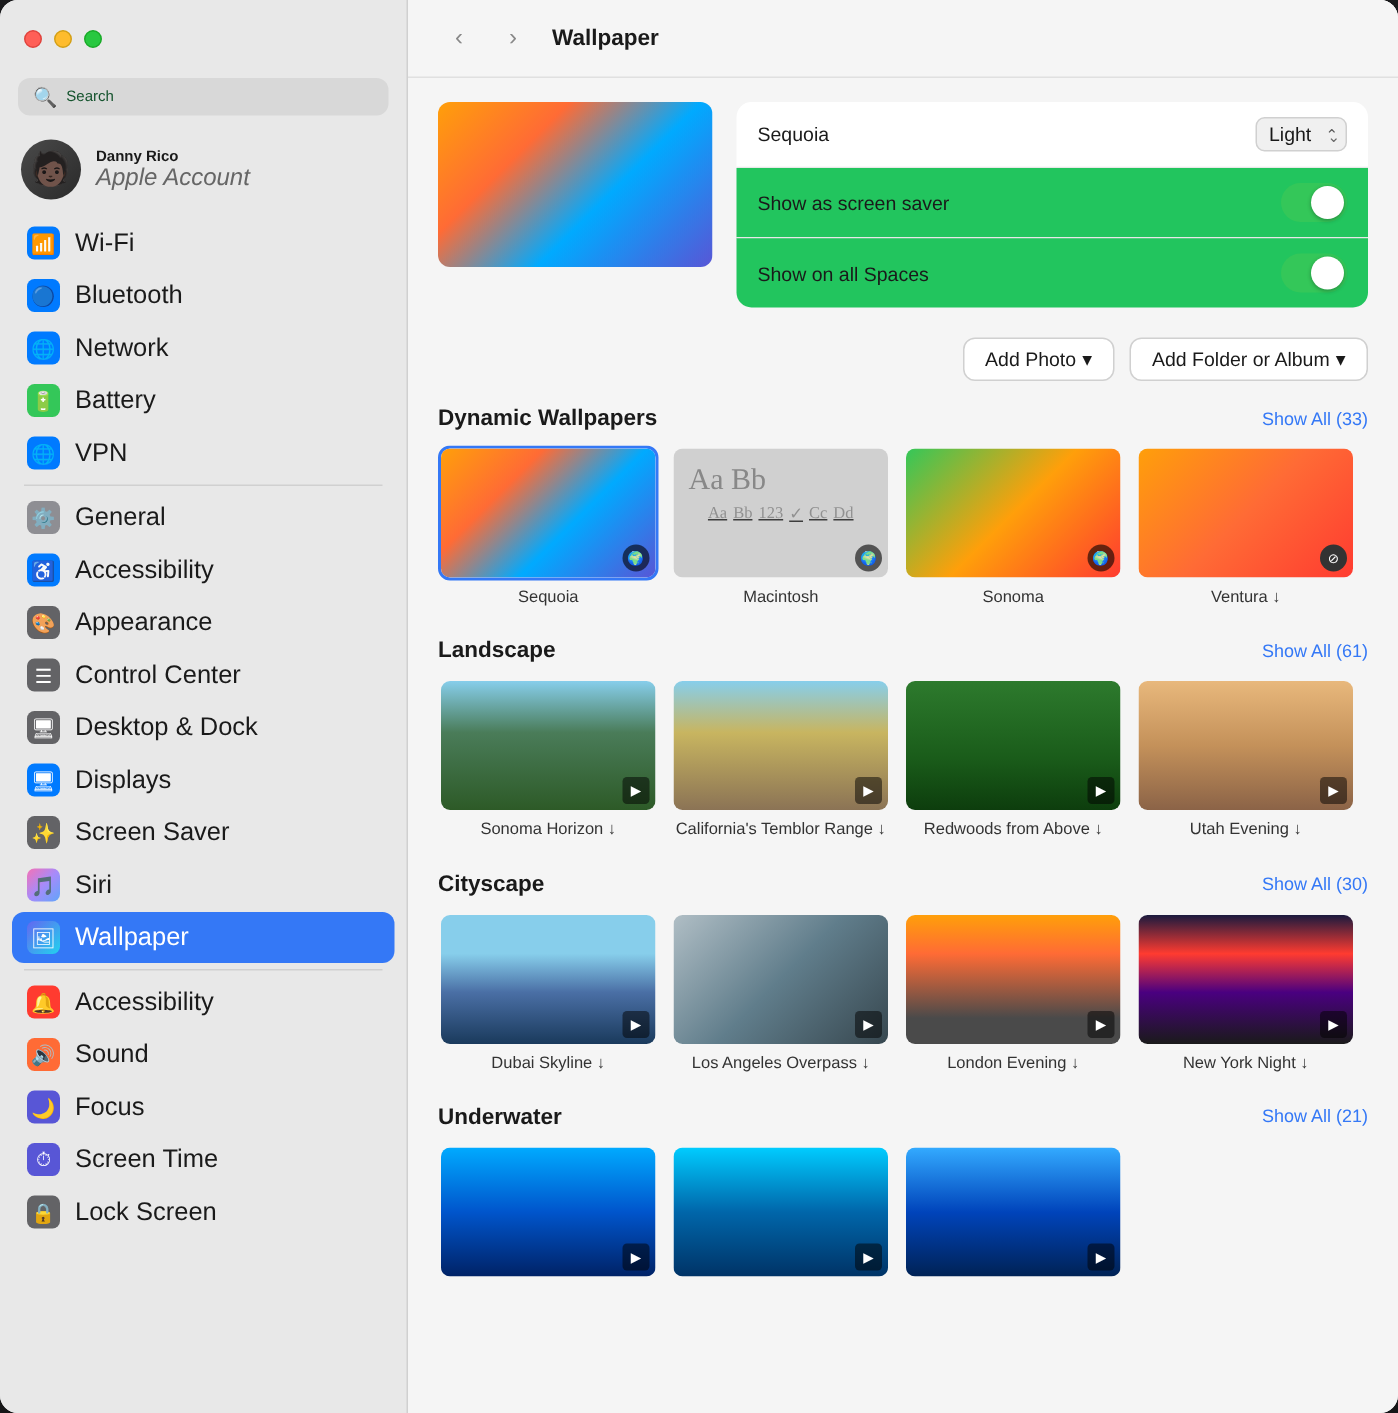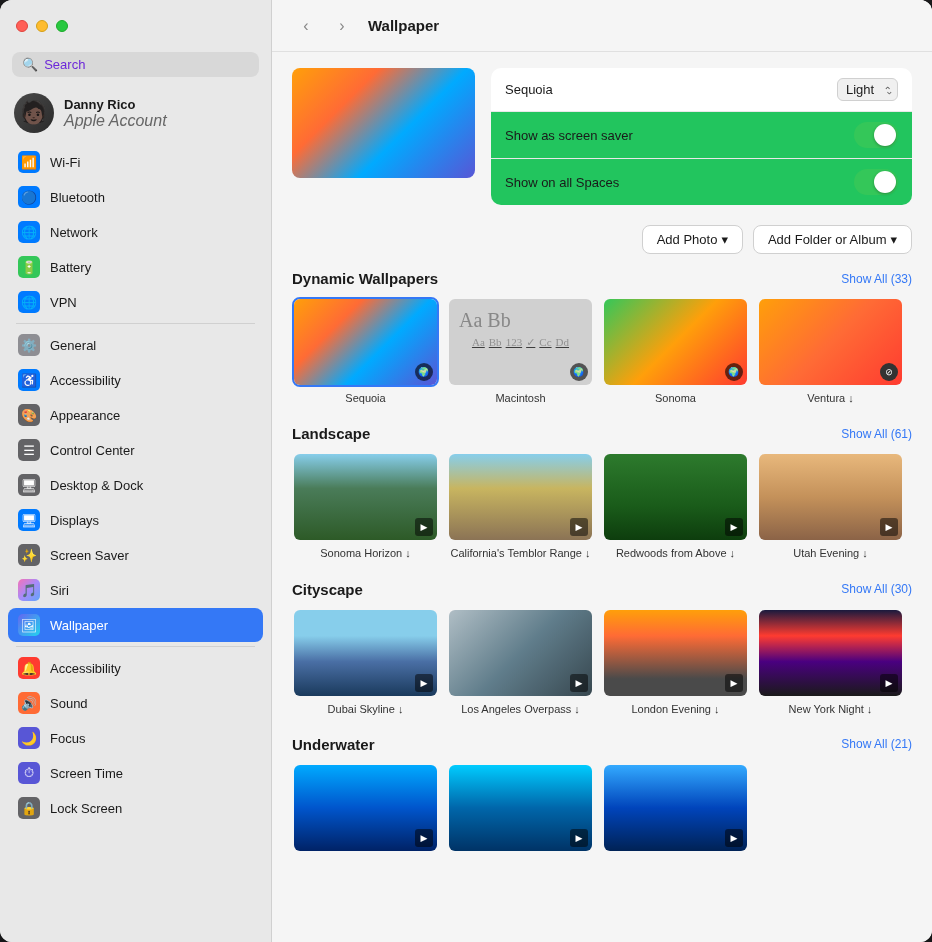--- a/index.html
+++ b/index.html
@@ -48,39 +48,39 @@
     .search-bar {
       margin: 0 12px 8px;
       background: #d8d8d8;
       border-radius: 8px;
       display: flex;
       align-items: center;
       padding: 5px 10px;
       gap: 6px;
     }
     .search-icon-svg { color: #888; font-size: 13px; }
-    .search-text { color: #6d28d9; font-size: 13px; }
+    .search-text { color: #14532d; font-size: 10px; }
     .user-profile {
       display: flex;
       align-items: center;
       gap: 10px;
       padding: 8px 14px 12px;
     }
     .avatar {
       width: 40px; height: 40px;
       border-radius: 50%;
       background: linear-gradient(135deg, #4a4a4a, #2a2a2a);
       overflow: hidden;
       display: flex;
       align-items: center;
       justify-content: center;
       font-size: 18px;
     }
     .user-info { display: flex; flex-direction: column; }
-    .user-name { font-size: 13px; font-weight: 600; color: #1a1a1a; }
+    .user-name { font-size: 10px; font-weight: 600; color: #1a1a1a; }
     .user-sub { font-size: 16px; color: #666; font-style: italic; }
     .sidebar-list {
       flex: 1;
       overflow-y: auto;
       padding: 0 8px;
     }
     .sidebar-item {
       display: flex;
       align-items: center;
       gap: 10px;
@@ -98,21 +98,21 @@
     .sidebar-item.active .item-label { color: white; }
     .item-icon {
       width: 22px; height: 22px;
       border-radius: 5px;
       display: flex;
       align-items: center;
       justify-content: center;
       font-size: 14px;
       flex-shrink: 0;
     }
-    .item-label { font-size: 13px; }
+    .item-label { font-size: 17px; }
     
     .ic-wifi { background: #007aff; }
     .ic-bt { background: #007aff; }
     .ic-net { background: #007aff; }
     .ic-bat { background: #34c759; }
     .ic-vpn { background: #007aff; }
     .ic-gen { background: #8e8e93; }
     .ic-acc { background: #007aff; }
     .ic-app { background: #636366; }
     .ic-cc { background: #636366; }

